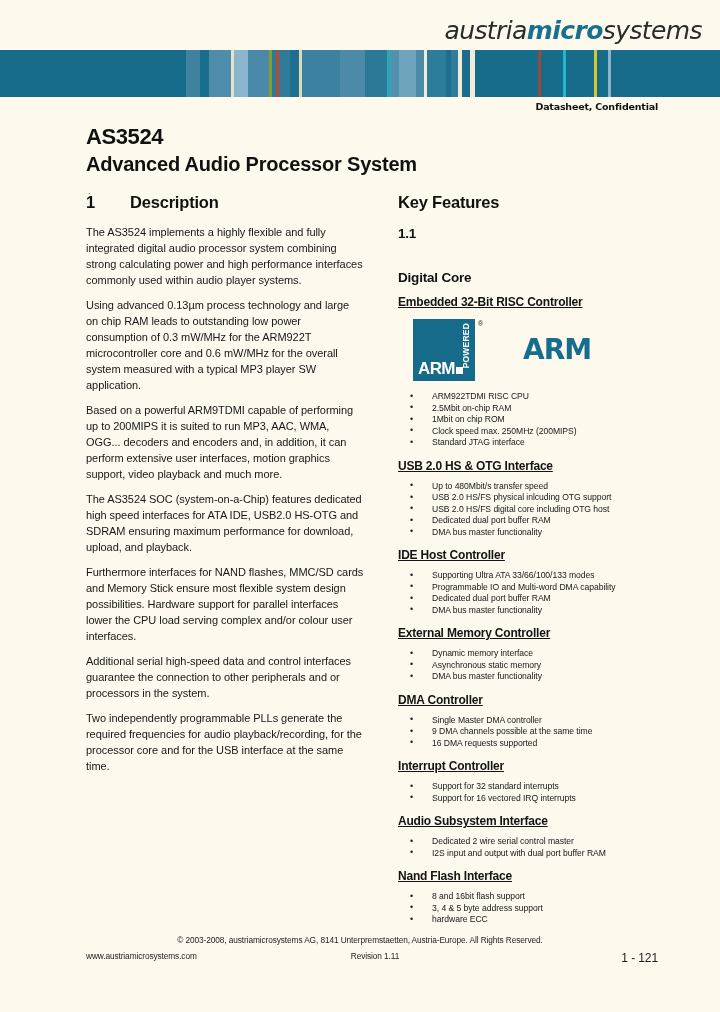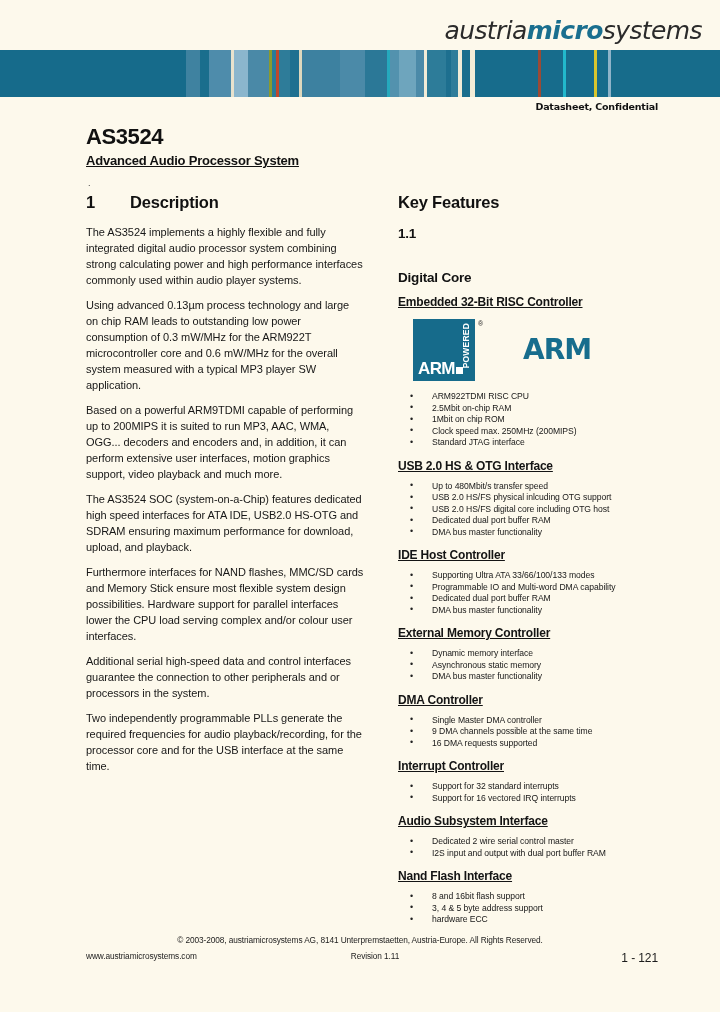--- a/index.html
+++ b/index.html
@@ -77,26 +77,25 @@
   }
   .doc-title {
     font-size: 22px;
     font-weight: bold;
     letter-spacing: -0.4px;
     line-height: 1.15;
     margin: 0;
     color: #111;
   }
   .doc-subtitle {
-    font-size: 13px;
+    font-size: 20px;
     font-weight: bold;
     letter-spacing: -0.2px;
     margin: 4px 0 0 0;
     color: #111;
-    text-decoration: underline;
   }
   .title-dot {
     margin: 13px 0 0 2px;
     font-size: 9px;
     color: #333;
     line-height: 4px;
     height: 6px;
   }
 
   

